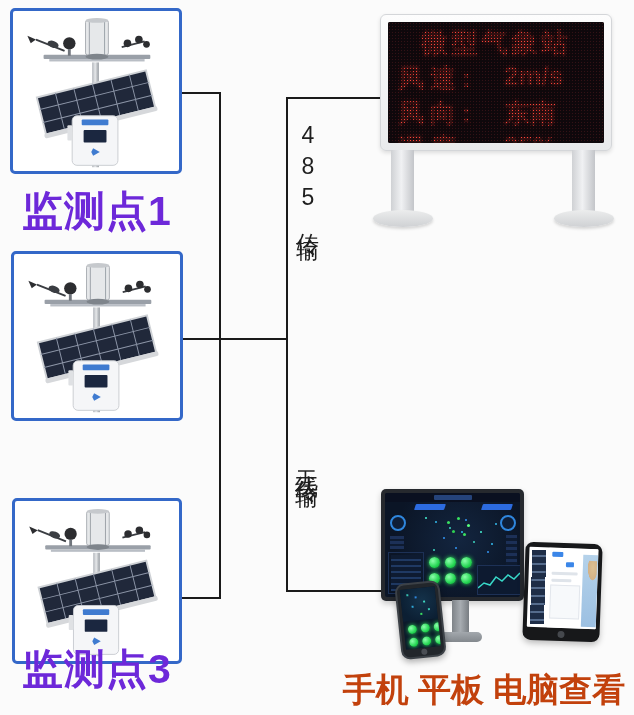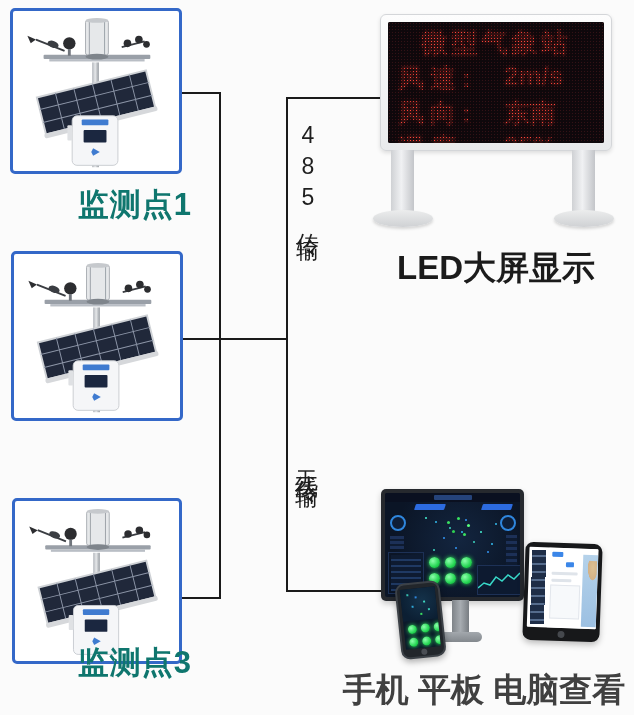--- a/index.html
+++ b/index.html
@@ -6,21 +6,21 @@
   html,body { background:#fff; }
   body { font-family:"Liberation Sans","DejaVu Sans",sans-serif; }
   .canvas { position:relative; width:634px; height:715px; background:#fbfbfb; overflow:hidden; }
 
   
   .station-box { position:absolute; background:#fff; border:3px solid #3468c8; border-radius:5px; }
   .station-box svg { position:absolute; inset:2px; width:calc(100% - 4px); height:calc(100% - 4px); }
   #box1 { left:10px; top:8px;   width:172px; height:166px; }
   #box2 { left:11px; top:251px; width:172px; height:170px; }
   #box3 { left:12px; top:498px; width:170px; height:166px; }
-  .station-label { position:absolute; width:190px; text-align:right; font-size:31px; font-weight:600; color:#0f766e; letter-spacing:1px; }
+  .station-label { position:absolute; width:190px; text-align:center; font-size:41px; font-weight:600; color:#6d28d9; letter-spacing:1px; }
   #label1 { left:2px;  top:184px; }
   #label2 { left:2px;  top:428px; }
   #label3 { left:2px;  top:642px; }
 
   
   .hline, .vline { position:absolute; background:#1a1a1a; }
   .hline { height:2px; }
   .vline { width:2px; }
   #l1 { left:182px; top:92px;  width:39px; }
   #l2 { left:183px; top:338px; width:105px; }
@@ -91,21 +91,21 @@
   .tablet-home { position:absolute; left:50%; bottom:3px; width:7px; height:7px; margin-left:-3.5px; border-radius:50%; background:#45484d; }
 
   .phone { position:absolute; left:398px; top:582px; width:45px; height:76px; background:#22262b; border:2px solid #3c4147; border-radius:9px; padding:4px 3px 8px; transform:rotate(-6deg); box-shadow:0 3px 6px rgba(0,0,0,.3); }
   .phone-screen { position:relative; width:100%; height:100%; background:#0c1a2b; overflow:hidden; }
   .phone-map { position:absolute; left:0; top:0; right:0; height:32px; background:radial-gradient(circle at 60% 40%, #14324a 0%, #0c1f33 75%); }
   .phone-speck { position:absolute; left:6px; top:5px; width:2px; height:2px; background:#37c0b0; box-shadow:8px 3px #2f86dd, 16px 8px #3fd8c0, 4px 12px #2fa8d8, 20px 16px #37c0b0, 12px 20px #3ae060; }
   .phone-grid { position:absolute; left:4px; top:36px; display:grid; grid-template-columns:repeat(3,9px); grid-auto-rows:9px; gap:4px; }
   .phone-grid .green-dot { width:9px; height:9px; }
   .phone-home { position:absolute; left:50%; bottom:1px; width:6px; height:6px; margin-left:-3px; border-radius:50%; background:#4a4e54; }
 
-  .viewers-caption { position:absolute; left:334px; top:668px; width:300px; text-align:center; font-size:33px; font-weight:600; color:#404040; }
+  .viewers-caption { position:absolute; left:334px; top:668px; width:300px; text-align:center; font-size:33px; font-weight:600; color:#c2410c; }
 </style>
 </head>
 <body>
 
 <div class="canvas">
 
   <svg width="0" height="0" style="position:absolute">
     <defs>
       <linearGradient id="poleGrad" x1="0" y1="0" x2="1" y2="0">
         <stop offset="0" stop-color="#b0b4ba"></stop>
@@ -187,21 +187,20 @@
     </div>
     <div class="led-text led-row">
       <span class="led-row-label">风向:</span>
       <span class="led-row-value">东南</span>
     </div>
     <div class="led-text led-row">
       <span class="led-row-label">湿度:</span>
       <span class="led-row-value">35%</span>
     </div>
   </div>
-  <div class="led-caption">LED大屏显示</div>
 
   <div class="monitor">
     <div class="monitor-screen">
       <div class="m-header"></div>
       <div class="m-title-chip"></div>
       <div class="m-bluebar" id="mbar1"></div>
       <div class="m-bluebar" id="mbar2"></div>
       <div class="m-gauge" id="mgauge-l"></div>
       <div class="m-gauge" id="mgauge-r"></div>
       <div class="m-stack"></div>

